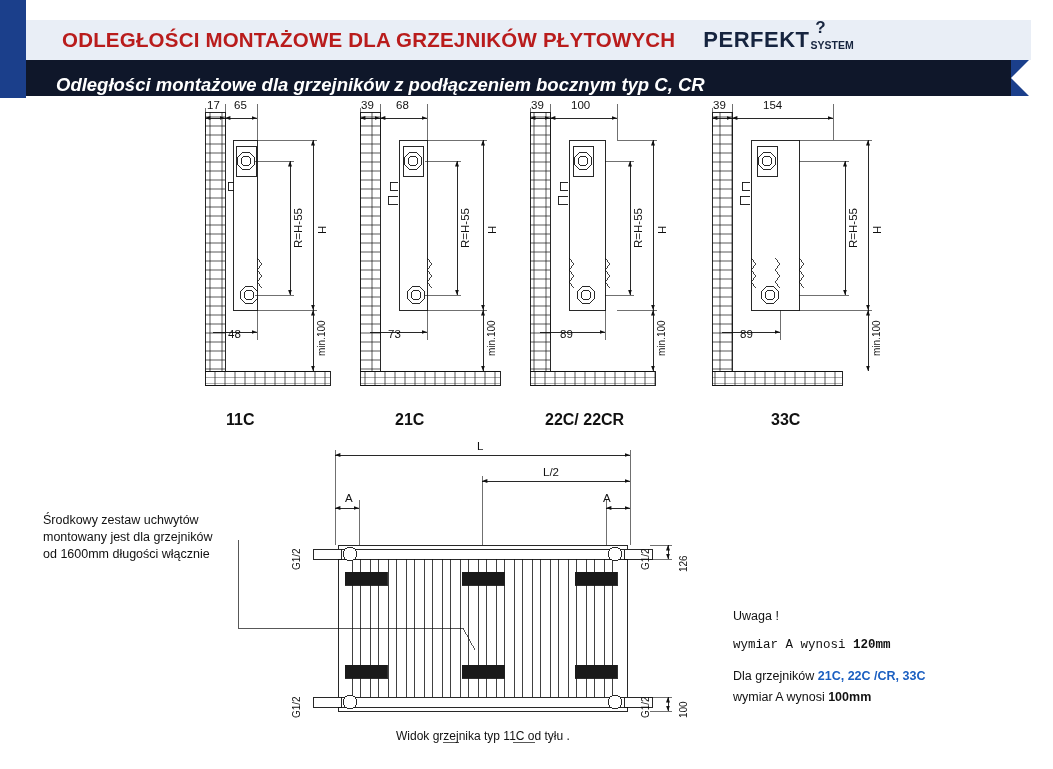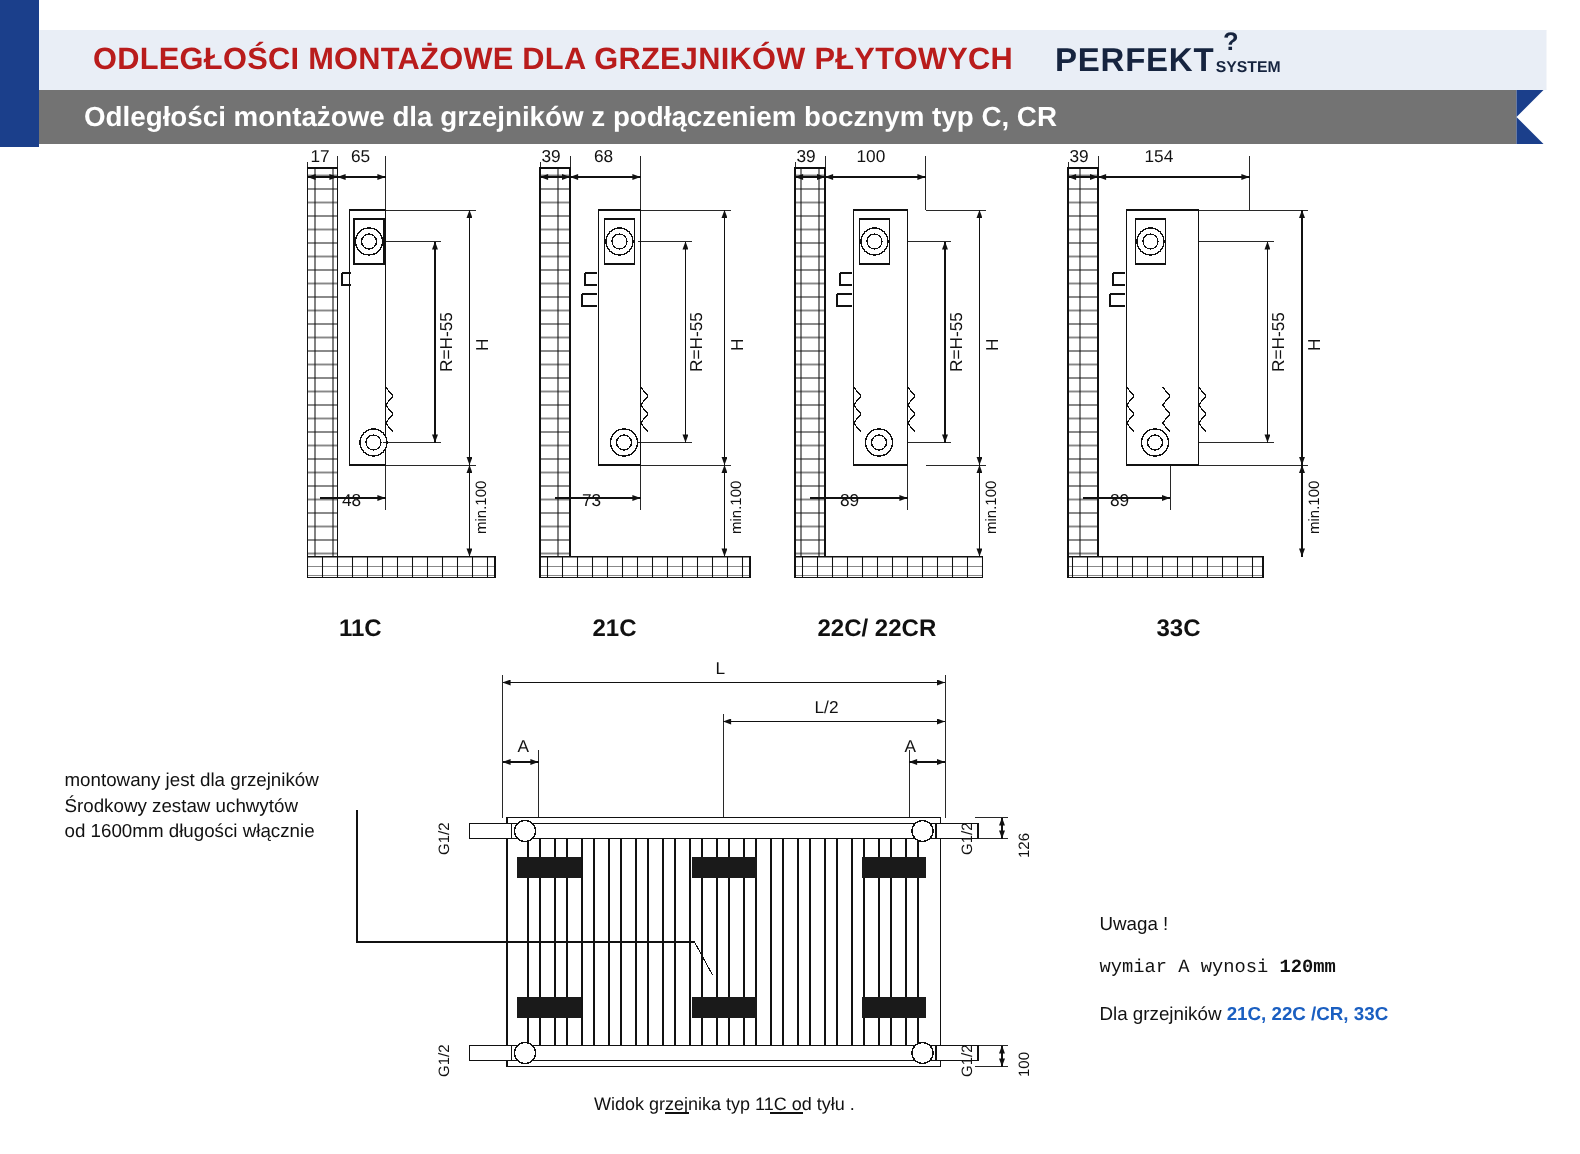--- a/index.html
+++ b/index.html
@@ -30,21 +30,21 @@
   }
   .brand{margin-left:28px;display:flex;align-items:flex-end;position:relative;}
   .brand-main{font-size:22px;font-weight:bold;color:#16243f;letter-spacing:.5px;}
   .brand-sub{font-size:10.5px;font-weight:bold;color:#16243f;margin-left:1px;margin-bottom:2px;}
   .brand-q{
     position:absolute;right:28px;top:-9px;font-size:17px;font-weight:bold;color:#16243f;
   }
 
   .hdr2{
     position:absolute;left:26px;top:60px;width:985px;height:36px;
-    background:#737373;display:flex;align-items:center;
+    background:#0f172a;display:flex;align-items:flex-end;font-style:italic;
   }
   .hdr2::after{
     content:"";position:absolute;right:-18px;top:0;
     border-top:18px solid #1b3f8b;border-bottom:18px solid #1b3f8b;
     border-right:18px solid transparent;
   }
   .hdr2-title{
     color:#fff;font-size:18.5px;font-weight:bold;margin-left:30px;white-space:nowrap;
   }
   .hdr1-notch{
@@ -351,28 +351,31 @@
   <div class="vtext-sm" style="left:640px;top:570px;">G1/2</div>
   <div class="vtext-sm" style="left:291px;top:718px;">G1/2</div>
   <div class="vtext-sm" style="left:640px;top:718px;">G1/2</div>
 
   <div class="vtext-sm" style="left:678px;top:572px;">126</div>
   <div class="vtext-sm" style="left:678px;top:718px;">100</div>
 
   <div class="lbl" style="left:396px;top:729px;font-size:12px;">Widok grzejnika typ 11C od tyłu .</div>
 
   <div class="note" style="left:43px;top:512px;width:250px;">
+    <div>Środkowy zestaw uchwytów</div>
     <div>montowany jest dla grzejników</div>
-    <div>Środkowy zestaw uchwytów</div>
     <div>od 1600mm długości włącznie</div>
   </div>
 
   <div class="note" style="left:733px;top:606px;width:290px;line-height:21px;">
     <div style="margin-bottom:8px;">Uwaga !</div>
     <div style="margin-bottom:10px;font-family:Liberation Mono, monospace;">
       <span>wymiar A wynosi </span><b>120mm</b>
     </div>
     <div>
       <span>Dla grzejników </span><span class="blue">21C, 22C /CR, 33C</span>
     </div>
+    <div>
+      <span>wymiar A wynosi </span><b>100mm</b>
+    </div>
   </div>
 
 </div>
 
 </body></html>

